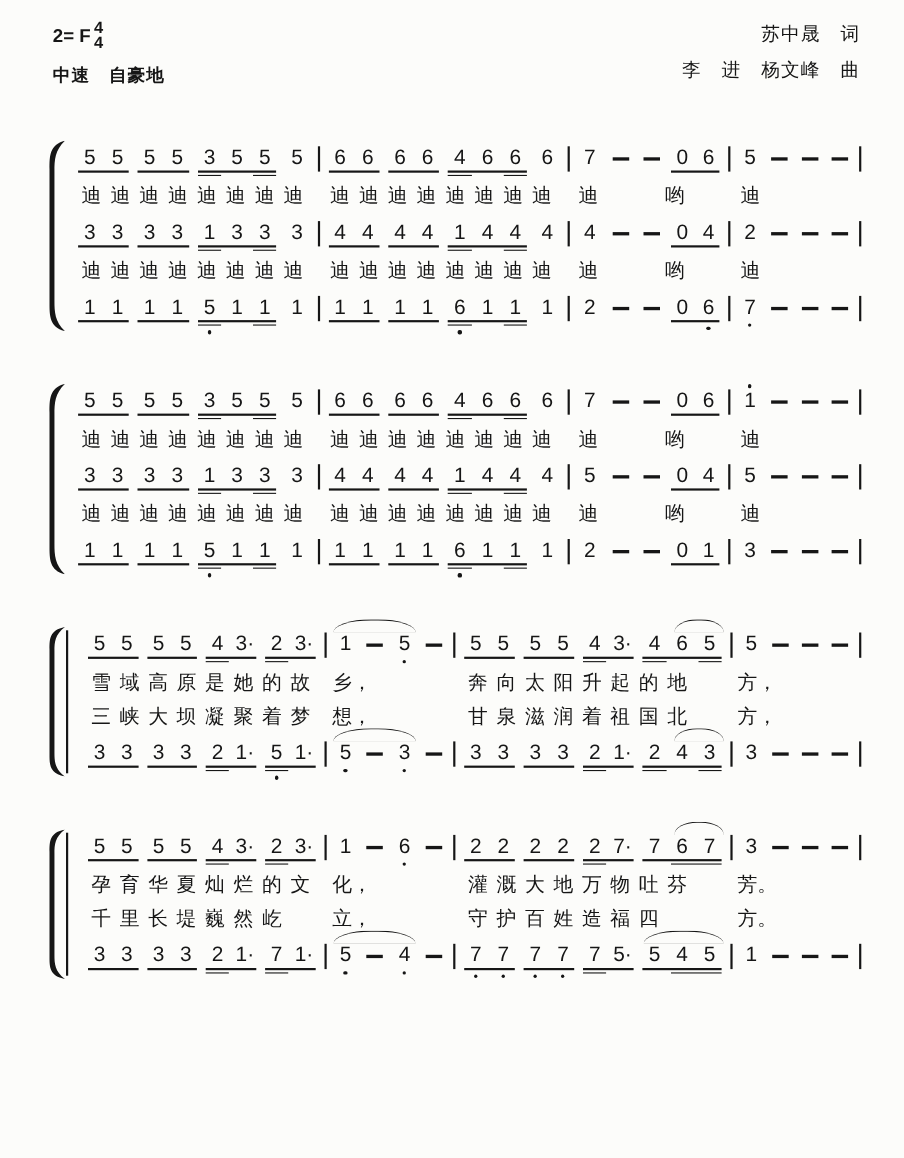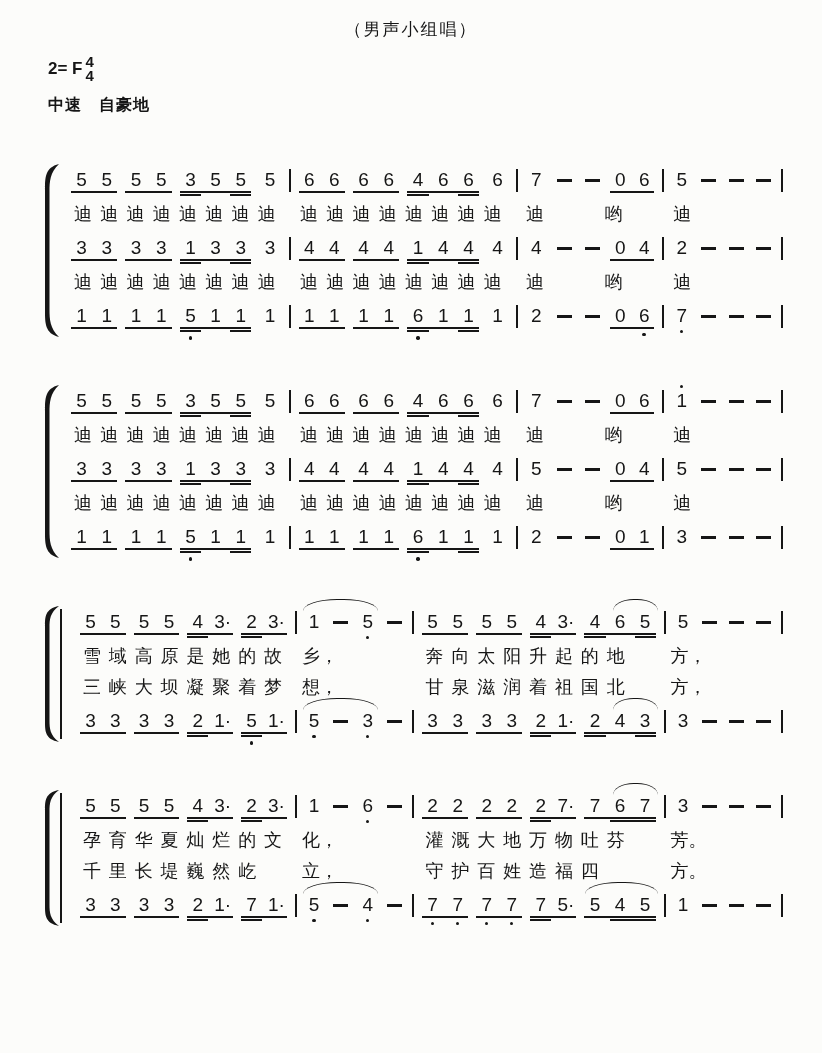--- a/index.html
+++ b/index.html
@@ -67,33 +67,34 @@
     position:absolute;top:-12px;height:11px;
     border-top:1.7px solid #161616;
     border-radius:55% 55% 0 0 / 120% 120% 0 0;
   }
   i{font-style:normal;}
 </style>
 </head>
 <body>
 
 <div class="page">
-  <div class="subtitle">（男声小组唱）</div>
   <div class="meta">
     <div class="meta-left">
       <div class="keysig">
         <span>2= F</span>
         <span class="frac">
           <span>4</span>
           <span>4</span>
         </span>
       </div>
       <div class="tempo">中速　自豪地</div>
     </div>
     <div class="credits">
+      <div>苏中晟　词</div>
+      <div>李　进　杨文峰　曲</div>
     </div>
   </div>
   <div id="score">
       <div class="system">
         <div class="bracket">
           <svg viewBox="0 0 22 100" preserveAspectRatio="none" xmlns="http://www.w3.org/2000/svg">
             <path fill="#161616" d="M21 0 C7 2 7 8 7 15 L7 85 C7 92 7 98 21 100 C12 95 11.5 90 11.5 84 L11.5 16 C11.5 10 12 5 21 0 Z"></path>
           </svg>
         </div>
         <div class="sys-content">

